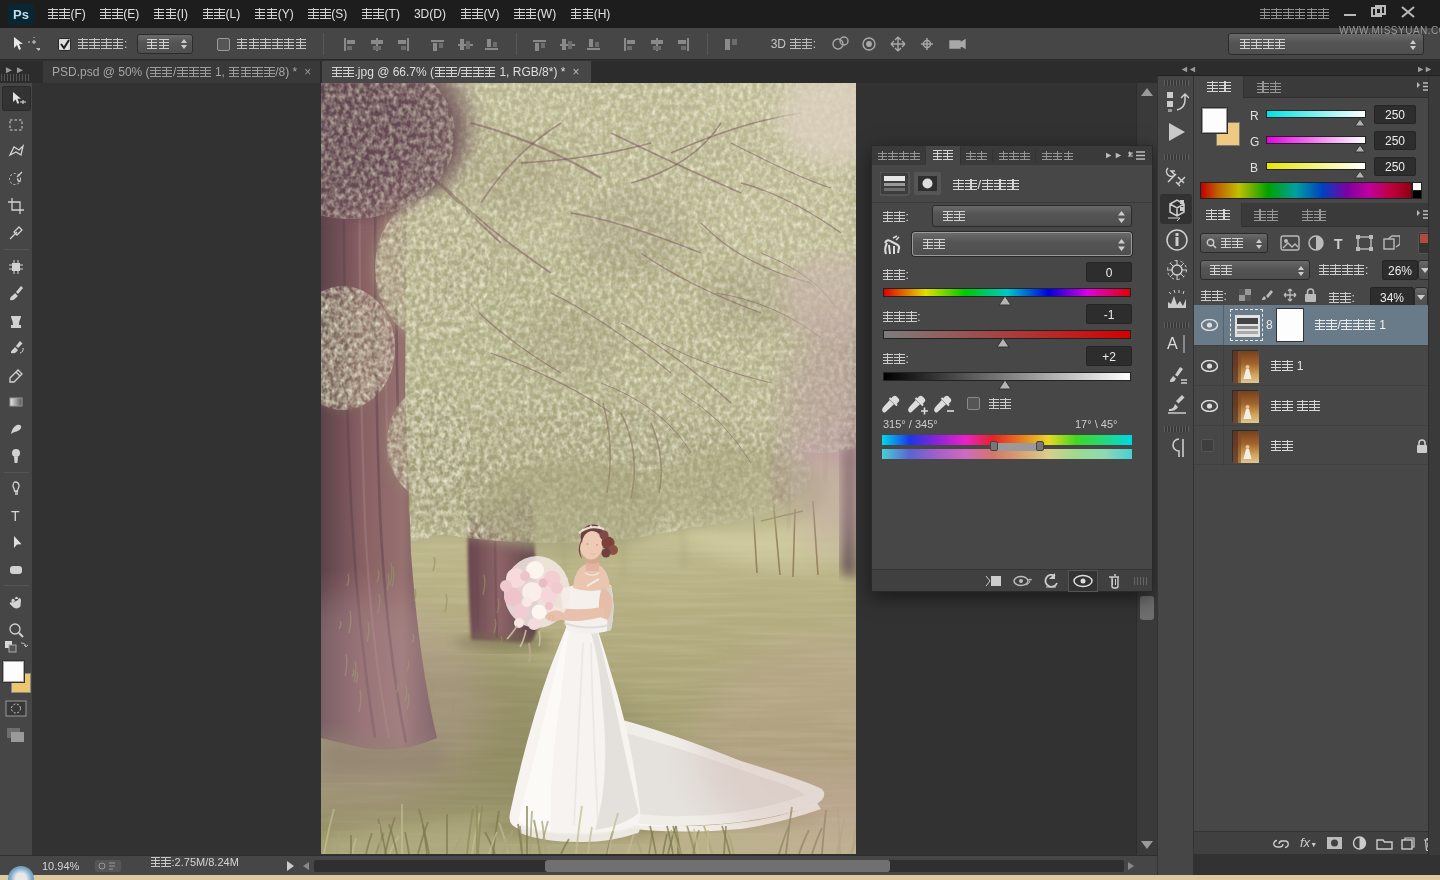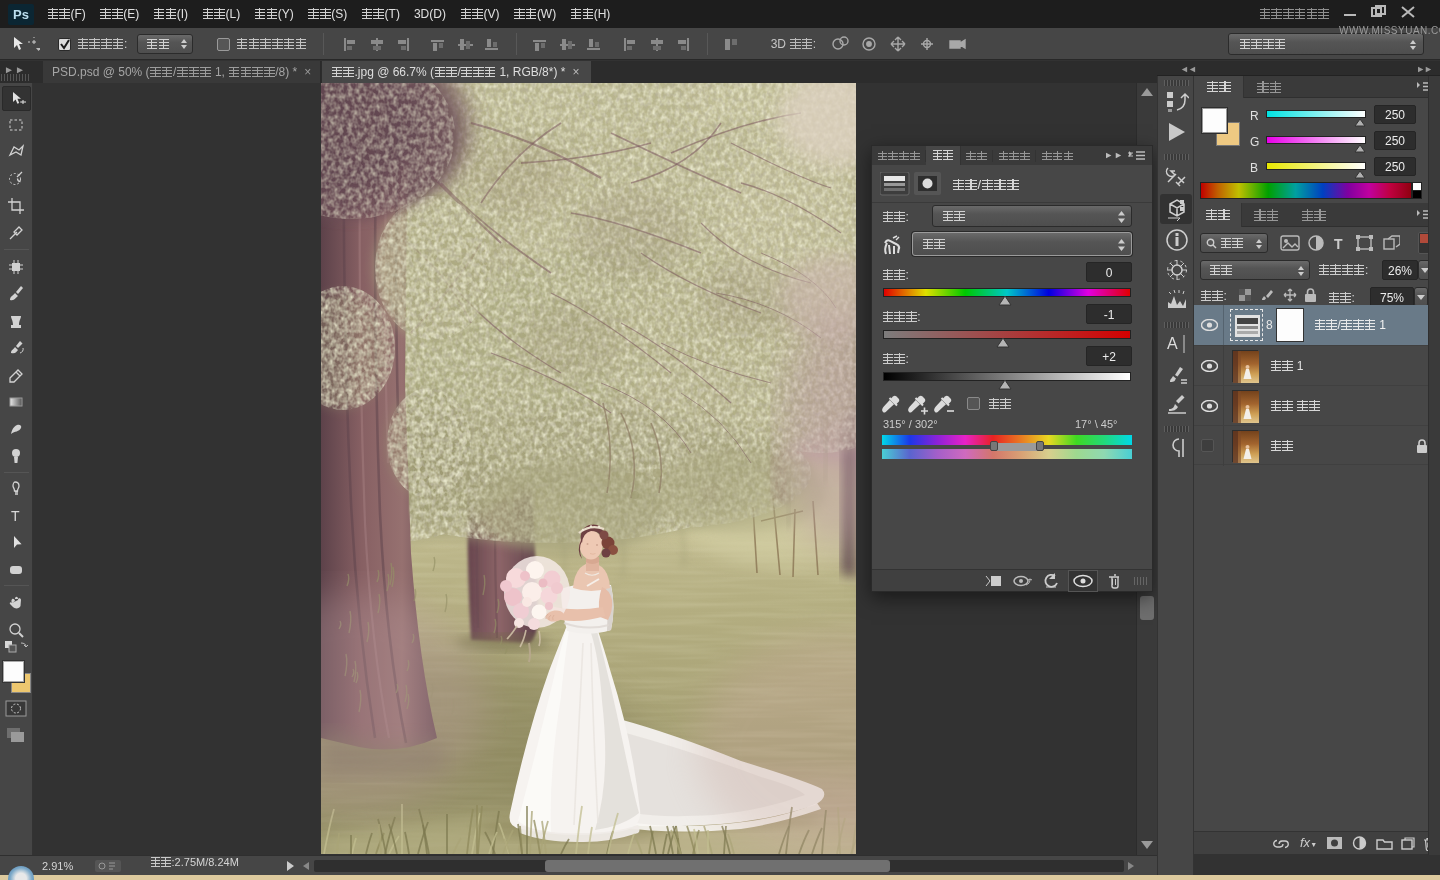--- a/index.html
+++ b/index.html
@@ -706,21 +706,21 @@
 <div class="abs" style="left:1136px;top:83px;width:21px;height:772px;background:#3a3a3a;border-left:1px solid #2c2c2c">
 <svg class="abs" width="12" height="8" style="left:4px;top:5px">
       <path d="M6 0 L12 8 L0 8 Z" fill="#9a9a9a"></path>
     </svg>
 <svg class="abs" width="12" height="8" style="left:4px;top:758px">
       <path d="M6 8 L12 0 L0 0 Z" fill="#9a9a9a"></path>
     </svg>
 <div class="abs" style="left:3px;top:513px;width:14px;height:24px;background:#6e6e6e;border-radius:3px"></div>
 </div>
 <div class="abs" style="left:0;top:855px;width:1157px;height:20px;background:#464646;border-top:1px solid #2f2f2f;color:#d5d5d5;font-size:11px">
-<div class="abs" style="left:42px;top:4px">2.91%</div>
+<div class="abs" style="left:42px;top:4px">10.94%</div>
 <svg class="abs" width="26" height="12" style="left:95px;top:4px">
       <rect x="0" y="0" width="26" height="12" rx="2" fill="#555"></rect>
       <circle cx="7" cy="6" r="3" fill="none" stroke="#999"></circle>
       <path d="M14 3 l6 0 m-6 3 l6 0 m-6 3 l4 0" stroke="#999"></path>
     </svg>
 <div class="abs" style="left:150px;top:0"><i class="z"></i><i class="z"></i>:2.75M/8.24M</div>
 <svg class="abs" width="8" height="10" style="left:286px;top:5px">
       <path d="M1 0 L8 5 L1 10 Z" fill="#ccc"></path>
     </svg>
 <svg class="abs" width="6" height="8" style="left:303px;top:6px">
@@ -811,21 +811,21 @@
       <path d="M15 19 h7 m-3.5 -3.5 v7" stroke="#dcdcdc" stroke-width="1.6"></path>
     </svg>
     <svg class="abs" width="22" height="24" style="left:60px;top:246px">
       <path d="M3 20 c-1.5-1.5 -1-3.5 .8-5.5 l6-6.5 4.2 4.2 -6.5 6 c-2 1.8-3 3.3-4.5 1.8 z" fill="#dcdcdc"></path>
       <path d="M10.5 7 l2.5-2.5 c1-1 2.5-1 3.5 0 l2 2 c1 1 1 2.5 0 3.5 L16 12.5 z" fill="#dcdcdc"></path>
       <path d="M9.5 6 l7.5 7.5" stroke="#dcdcdc" stroke-width="2"></path>
       <path d="M15 19 h7" stroke="#dcdcdc" stroke-width="1.6"></path>
     </svg>
  <div class="abs" style="left:95px;top:251px;width:13px;height:13px;background:#555;border:1px solid #8a8a8a;border-radius:2px"></div>
  <div class="abs" style="left:116px;top:251px"><i class="z"></i><i class="z"></i></div>
- <div class="abs" style="left:11px;top:272px;font-size:11px;color:#ccc">315° / 302°</div>
+ <div class="abs" style="left:11px;top:272px;font-size:11px;color:#ccc">315° / 345°</div>
  <div class="abs" style="left:203px;top:272px;font-size:11px;color:#ccc">17° \ 45°</div>
  <svg class="abs" width="250" height="10" style="left:10px;top:289px">
       <defs>
         <linearGradient id="rmp1" x1="0" x2="1">
           <stop offset="0.000" stop-color="#00d8e8"></stop>
           <stop offset="0.111" stop-color="#1b37e8"></stop>
           <stop offset="0.222" stop-color="#8d22d8"></stop>
           <stop offset="0.333" stop-color="#e822c8"></stop>
           <stop offset="0.444" stop-color="#e82222"></stop>
           <stop offset="0.556" stop-color="#e87a22"></stop>
@@ -1050,21 +1050,21 @@
       <path d="M2 12 c0-2 1-2 2-4 l2 2 c-1 2-1 2-4 2 z M6 8 l5-6 2 2 -5 6 z" fill="#bbb"></path>
     </svg>
  <svg class="abs" width="16" height="14" style="left:88px;top:85px">
       <path d="M8 1 v12 M2 7 h12 M8 1 l-2 2 M8 1 l2 2 M8 13 l-2-2 M8 13 l2-2 M2 7 l2-2 M2 7 l2 2 M14 7 l-2-2 M14 7 l-2 2" stroke="#bbb" fill="none" stroke-width="1.3"></path>
     </svg>
  <svg class="abs" width="13" height="14" style="left:110px;top:85px">
       <rect x="1" y="6" width="11" height="8" rx="1" fill="#bbb"></rect>
       <path d="M3.5 6 v-2 a3 3 0 0 1 6 0 v2" stroke="#bbb" stroke-width="1.6" fill="none"></path>
     </svg>
  <div class="abs" style="left:134px;top:88px;font-size:12px"><i class="z"></i><i class="z"></i>:</div>
- <div class="vbox" style="left:176px;top:84px;width:44px;height:20px;line-height:20px;font-size:12px">75%</div>
+ <div class="vbox" style="left:176px;top:84px;width:44px;height:20px;line-height:20px;font-size:12px">34%</div>
  <div class="ddn" style="left:220px;top:84px;width:14px;height:20px">
       <svg width="8" height="5" style="margin:auto">
         <path d="M0 0 l8 0 -4 5 z" fill="#ccc"></path>
       </svg>
     </div>
 
 <div class="abs" style="left:0;top:102px;width:246px;height:40px;background:#697a88">
  <div class="abs" style="left:0;top:0;width:30px;height:40px;border-right:1px solid #55636f">
         <svg width="17" height="12" style="position:absolute;left:7px;top:14px">
           <ellipse cx="8.5" cy="6" rx="8" ry="5.5" fill="none" stroke="#ddd" stroke-width="1.4"></ellipse>

